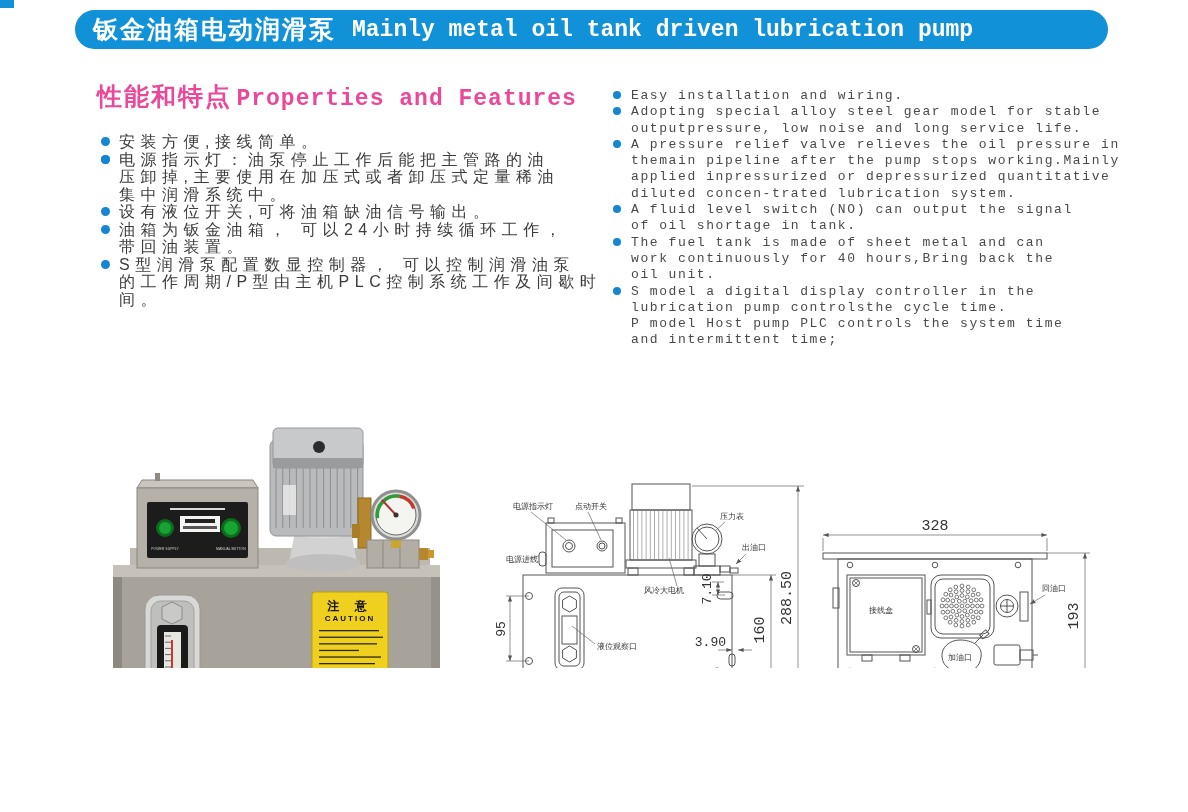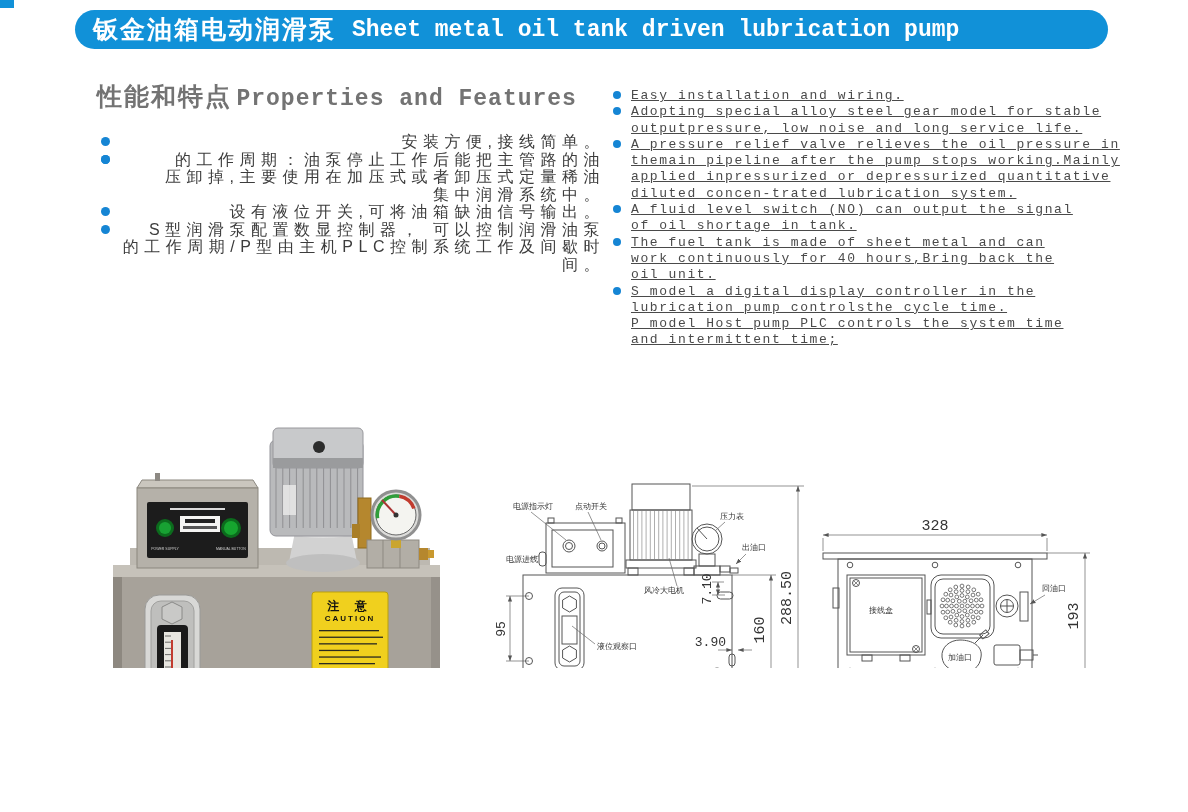--- a/index.html
+++ b/index.html
@@ -5,28 +5,28 @@
   html,body{margin:0;padding:0;background:#fff;}
   .page{position:relative;width:1188px;height:668px;background:#fff;overflow:hidden;
         font-family:"Liberation Sans","DejaVu Sans",sans-serif;}
   .corner-mark{position:absolute;left:0;top:0;width:14px;height:8px;background:#1191d8;}
   .banner{position:absolute;left:75px;top:10px;width:1033px;height:39px;background:#1191d8;
           border-radius:20px;color:#fff;display:flex;align-items:center;padding-left:18px;
           box-sizing:border-box;white-space:nowrap;}
   .banner .cn{font-size:25px;font-weight:bold;letter-spacing:2px;}
   .banner .en{font-family:"Liberation Mono","DejaVu Sans Mono",monospace;font-size:23px;
               font-weight:bold;margin-left:16px;}
-  .heading{position:absolute;left:97px;top:80px;color:#737373;font-weight:bold;white-space:nowrap;}
+  .heading{position:absolute;left:97px;top:80px;color:#ec4899;font-weight:bold;white-space:nowrap;}
   .heading .cn{font-size:25px;letter-spacing:2px;}
   .heading .en{font-family:"Liberation Mono","DejaVu Sans Mono",monospace;font-size:23px;letter-spacing:1px;}
   ul.col{position:absolute;list-style:none;margin:0;padding:0;}
   .col-cn{left:100px;top:133px;width:505px;font-size:16px;line-height:17.5px;
-          letter-spacing:5.5px;color:#3c3c3c;text-align:right;}
+          letter-spacing:5.5px;color:#3c3c3c;}
   .col-en{left:612px;top:88px;width:528px;font-family:"Liberation Mono","DejaVu Sans Mono",monospace;
-          font-size:13px;line-height:16.3px;letter-spacing:1.6px;color:#4a4a4a;text-decoration:underline;}
+          font-size:13px;line-height:16.3px;letter-spacing:1.6px;color:#4a4a4a;}
   li.feat{position:relative;padding-left:19px;}
   li.feat .dot{position:absolute;left:1px;top:4px;width:9px;height:9px;border-radius:50%;background:#1585d4;}
   .col-en li.feat .dot{top:3px;width:8px;height:8px;}
   .txt{white-space:pre-line;}
   svg.abs{position:absolute;}
   .divider{position:absolute;left:63px;top:801px;width:1122px;height:2px;
            background:repeating-linear-gradient(90deg,#3c3c3c 0 4px,transparent 4px 7px);}
   
   .ln{stroke:#555;stroke-width:1;fill:none;}
   .thin{stroke:#666;stroke-width:0.7;fill:none;}
@@ -36,35 +36,37 @@
 </style>
 </head>
 <body>
 
 <div class="page">
 
   <div class="corner-mark"></div>
 
   <div class="banner">
     <span class="cn">钣金油箱电动润滑泵</span>
-    <span class="en">Sheet metal oil tank driven lubrication pump</span>
+    <span class="en">Mainly metal oil tank driven lubrication pump</span>
   </div>
 
   <div class="heading">
     <span class="cn">性能和特点</span>
     <span class="en">Properties and Features</span>
   </div>
 
   <ul class="col col-cn">
     <li class="feat"><span class="dot"></span><span class="txt">安装方便,接线简单。</span></li>
     <li class="feat"><span class="dot"></span></li>
-    <li class="feat"><span class="dot"></span><span class="txt">的工作周期：油泵停止工作后能把主管路的油
+    <li class="feat"><span class="dot"></span><span class="txt">电源指示灯：油泵停止工作后能把主管路的油
 压卸掉,主要使用在加压式或者卸压式定量稀油
 集中润滑系统中。</span></li>
     <li class="feat"><span class="dot"></span><span class="txt">设有液位开关,可将油箱缺油信号输出。</span></li>
+    <li class="feat"><span class="dot"></span><span class="txt">油箱为钣金油箱， 可以24小时持续循环工作，
+带回油装置。</span></li>
     <li class="feat"><span class="dot"></span><span class="txt">S型润滑泵配置数显控制器， 可以控制润滑油泵
 的工作周期/P型由主机PLC控制系统工作及间歇时间。</span></li>
   </ul>
 
   <ul class="col col-en">
     <li class="feat"><span class="dot"></span><span class="txt">Easy installation and wiring.</span></li>
     <li class="feat"><span class="dot"></span><span class="txt">Adopting special alloy steel gear model for stable
 outputpressure, low noise and long service life.</span></li>
     <li class="feat"><span class="dot"></span><span class="txt">A pressure relief valve relieves the oil pressure in
 themain pipeline after the pump stops working.Mainly

